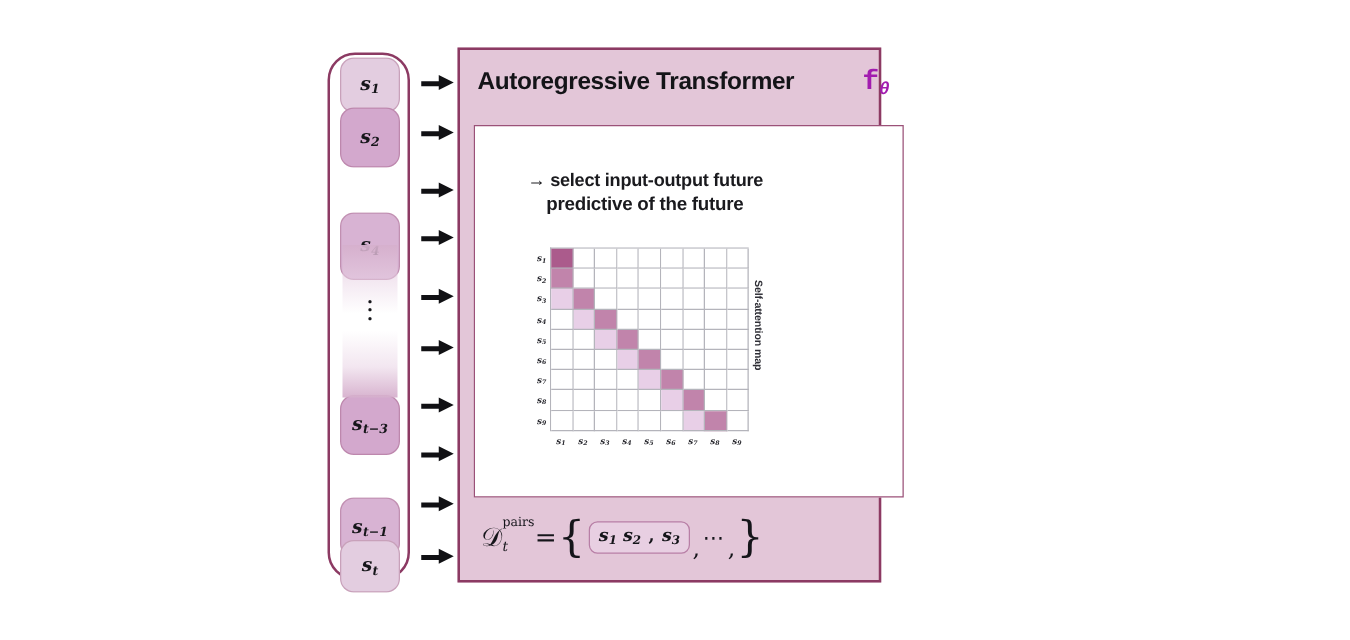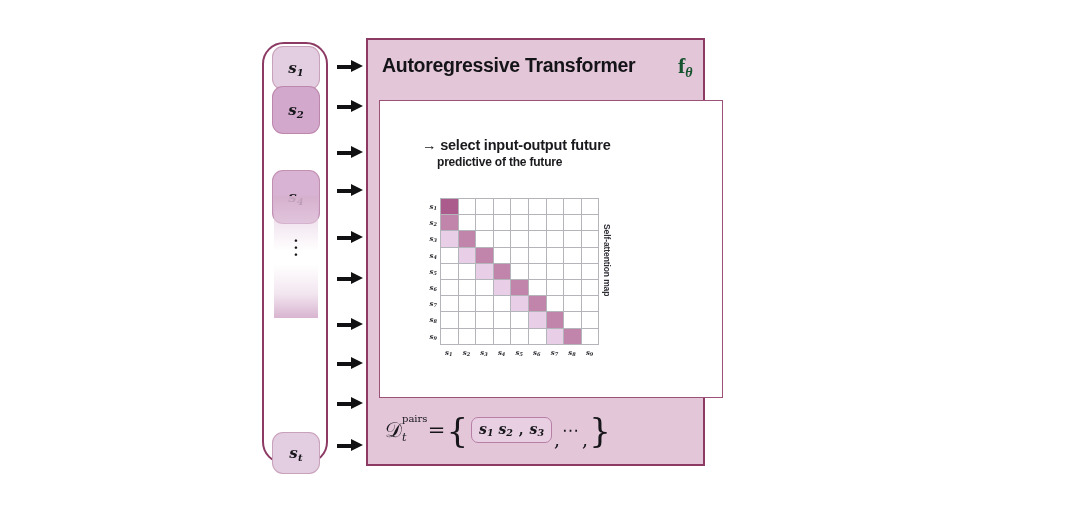--- a/index.html
+++ b/index.html
@@ -131,26 +131,26 @@
     left: 14px;
     top: 14px;
     font-size: 19.5px;
     font-weight: 700;
     color: #141418;
     letter-spacing: -0.3px;
     white-space: nowrap;
   }
   #panel-title-fsym {
     position: absolute;
-    left: 310px;
+    left: 322px;
     top: 13px;
-    font-family: Liberation Serif, serif;
+    font-family: Liberation Mono, monospace;
     font-weight: 700;
     font-size: 22px;
-    color: #14532d;
+    color: #a21caf;
     white-space: nowrap;
   }
   #panel-title-fsym .th {
     font-size: 14px;
     font-style: italic;
     vertical-align: -0.32em;
   }
 
   
   #inner-card {
@@ -180,21 +180,21 @@
     font-size: 14.5px;
     font-weight: 700;
     color: #1a1a1e;
     letter-spacing: -0.2px;
     white-space: nowrap;
   }
   #create-sub-line2 {
     position: absolute;
     left: 57px;
     top: 54px;
-    font-size: 12px;
+    font-size: 15px;
     font-weight: 700;
     color: #1a1a1e;
     letter-spacing: -0.2px;
     white-space: nowrap;
   }
 
   
   #matrix-wrap {
     position: absolute;
     left: 36px;
@@ -331,20 +331,26 @@
 
 <div id="token-stack">
     <div class="token-box" style="top: 0px; height: 44px; background: rgb(227, 205, 224);">
       <span class="token-label">s<span class="sub">1</span></span>
     </div>
     <div class="token-box" style="top: 40px; height: 48px; background: rgb(211, 168, 205);">
       <span class="token-label">s<span class="sub">2</span></span>
     </div>
     <div class="token-box" style="top: 124px; height: 54px; background: rgb(216, 179, 211);">
       <span class="token-label">s<span class="sub">4</span></span>
+    </div>
+    <div class="token-box" style="top: 270px; height: 48px; background: rgb(211, 168, 205);">
+      <span class="token-label">s<span class="sub">t−3</span></span>
+    </div>
+    <div class="token-box" style="top: 352px; height: 48px; background: rgb(216, 179, 211);">
+      <span class="token-label">s<span class="sub">t−1</span></span>
     </div>
     <div class="token-box" style="top: 386px; height: 42px; background: rgb(227, 205, 224);">
       <span class="token-label">s<span class="sub">t</span></span>
     </div>
   </div>
 <div id="token-fade"></div>
 <div id="token-ellipsis">
   <span>.</span>
   <span>.</span>
   <span>.</span>

